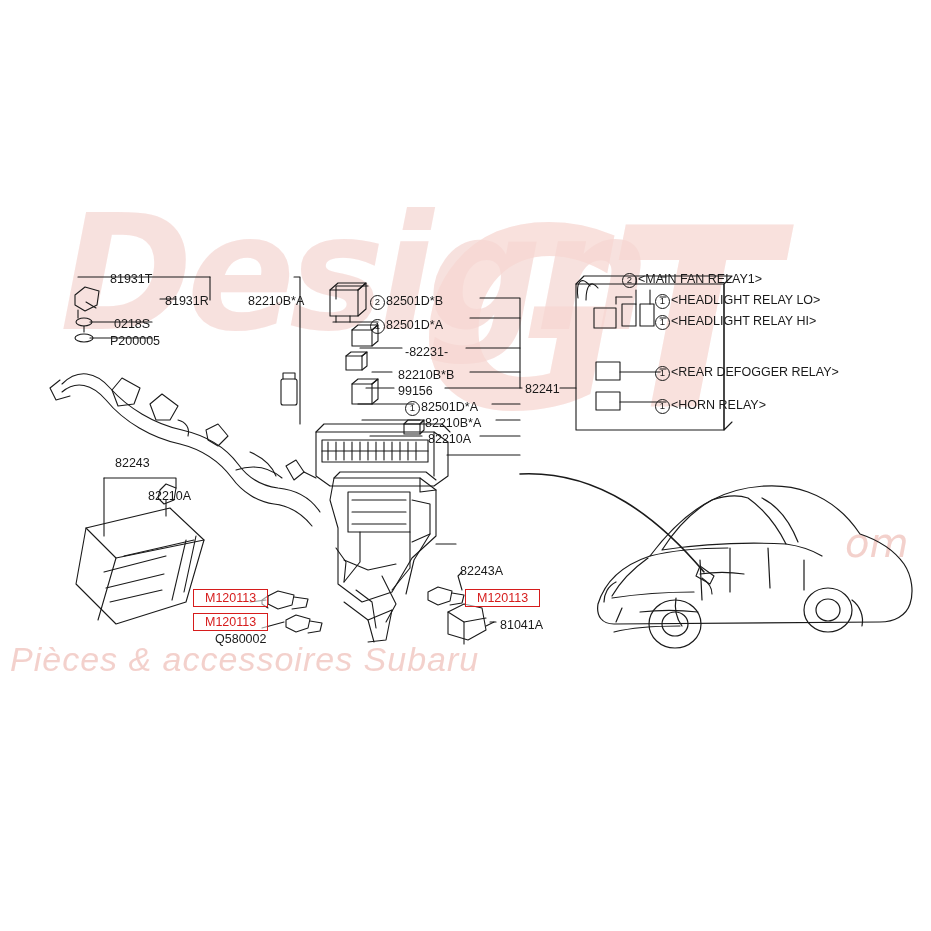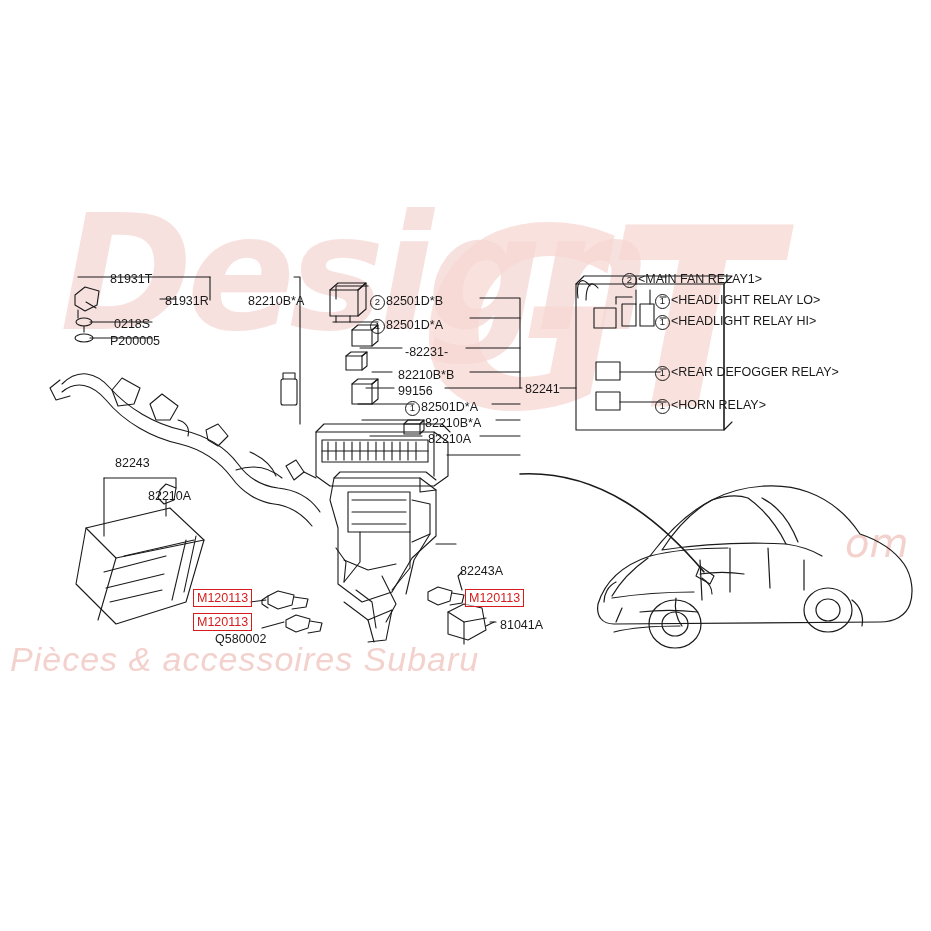--- a/index.html
+++ b/index.html
@@ -48,21 +48,21 @@
     position:absolute;
     font-family:Liberation Sans, sans-serif;
     font-size:12.5px;
     color:#1a1a1a;
     white-space:nowrap;
     letter-spacing:0px;
   }
   .lbl.red{
     color:#d61c1c;
     border:1px solid #d61c1c;
-    padding:1px 3px;
+    padding:1px 11px;
     background:rgba(255,255,255,.55);
   }
   .circnum{
     display:inline-block;
     width:13px;height:13px;
     border:1px solid #1a1a1a;
     border-radius:50%;
     text-align:center;
     line-height:12px;
     font-size:9.5px;

